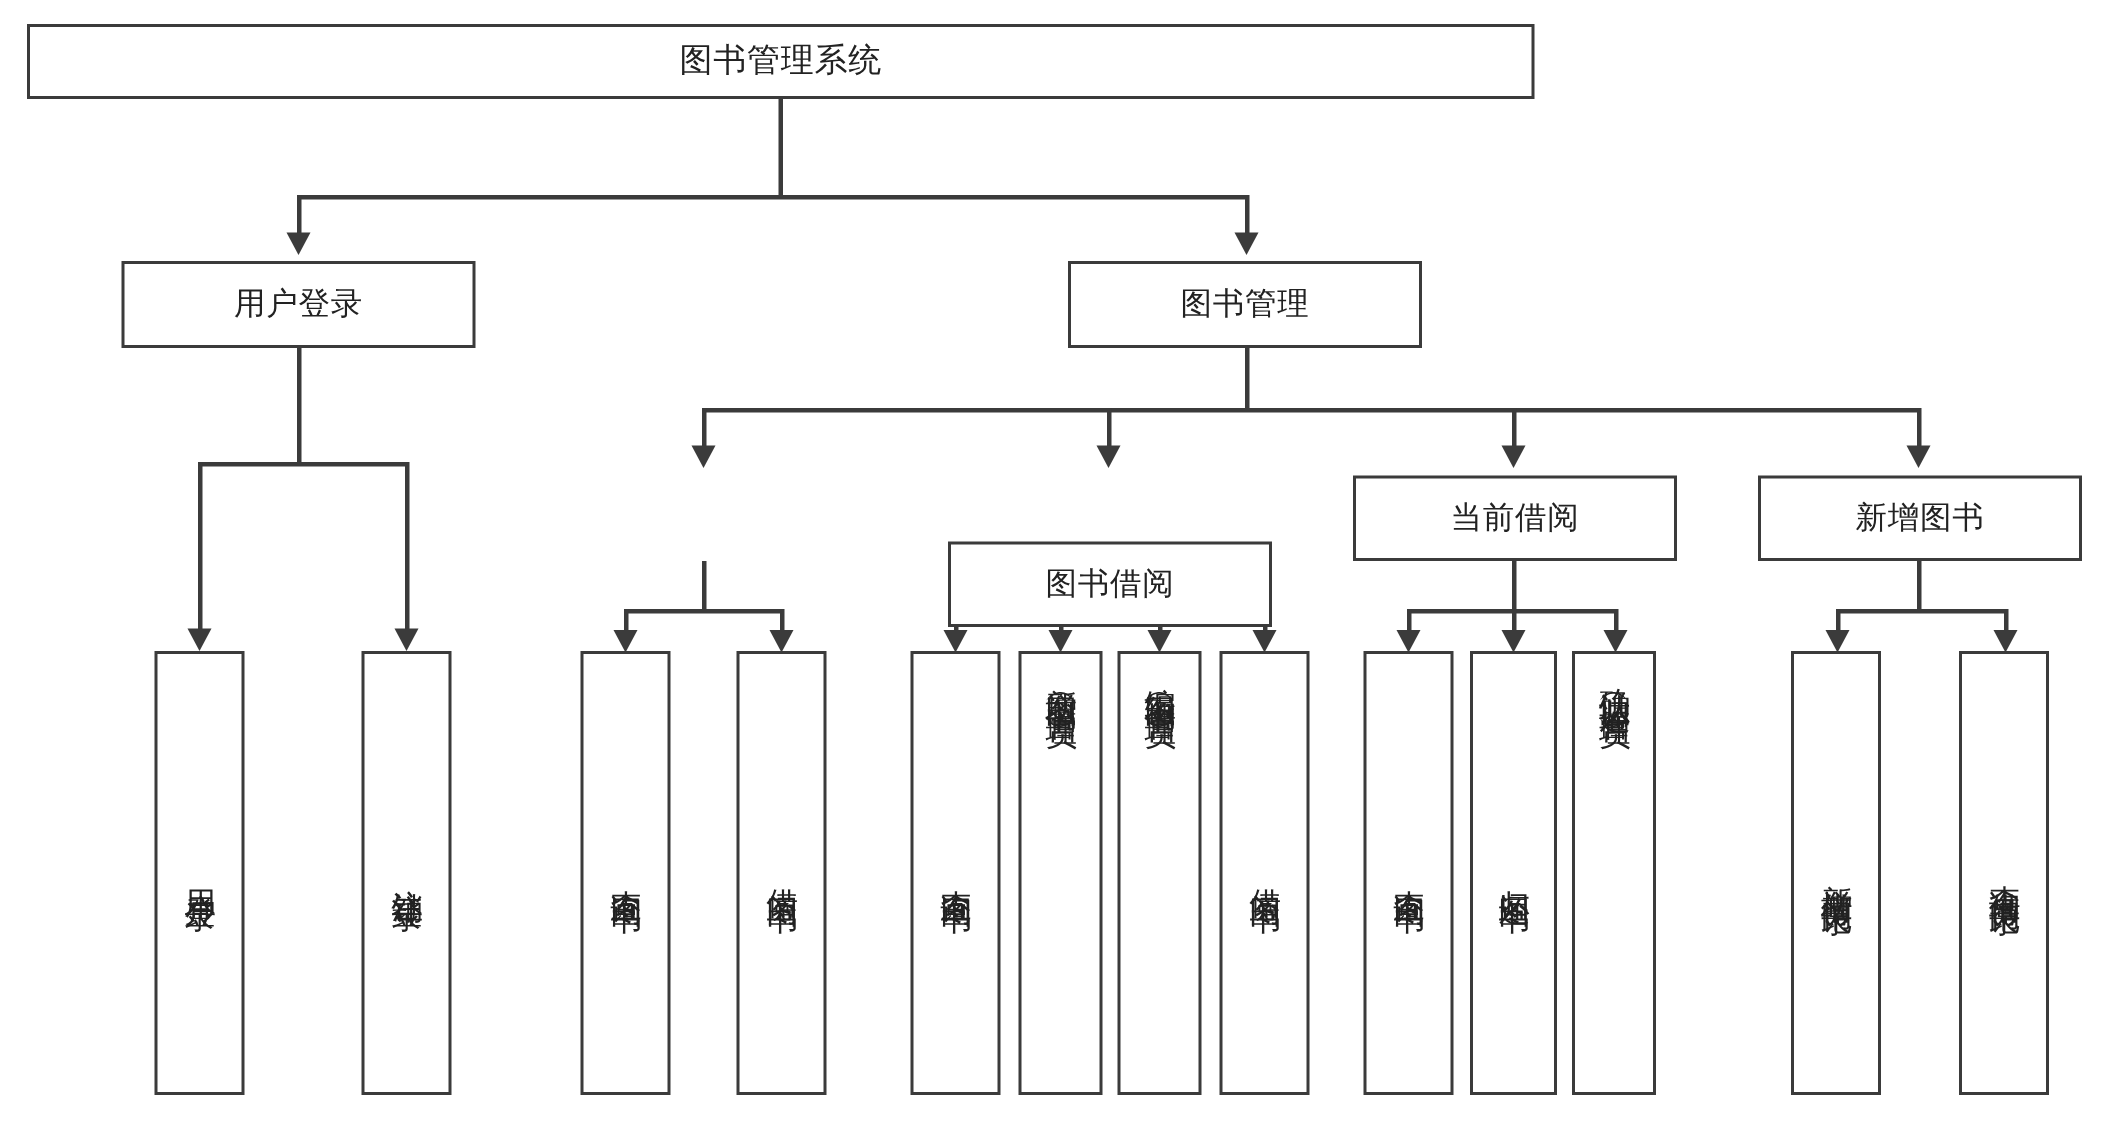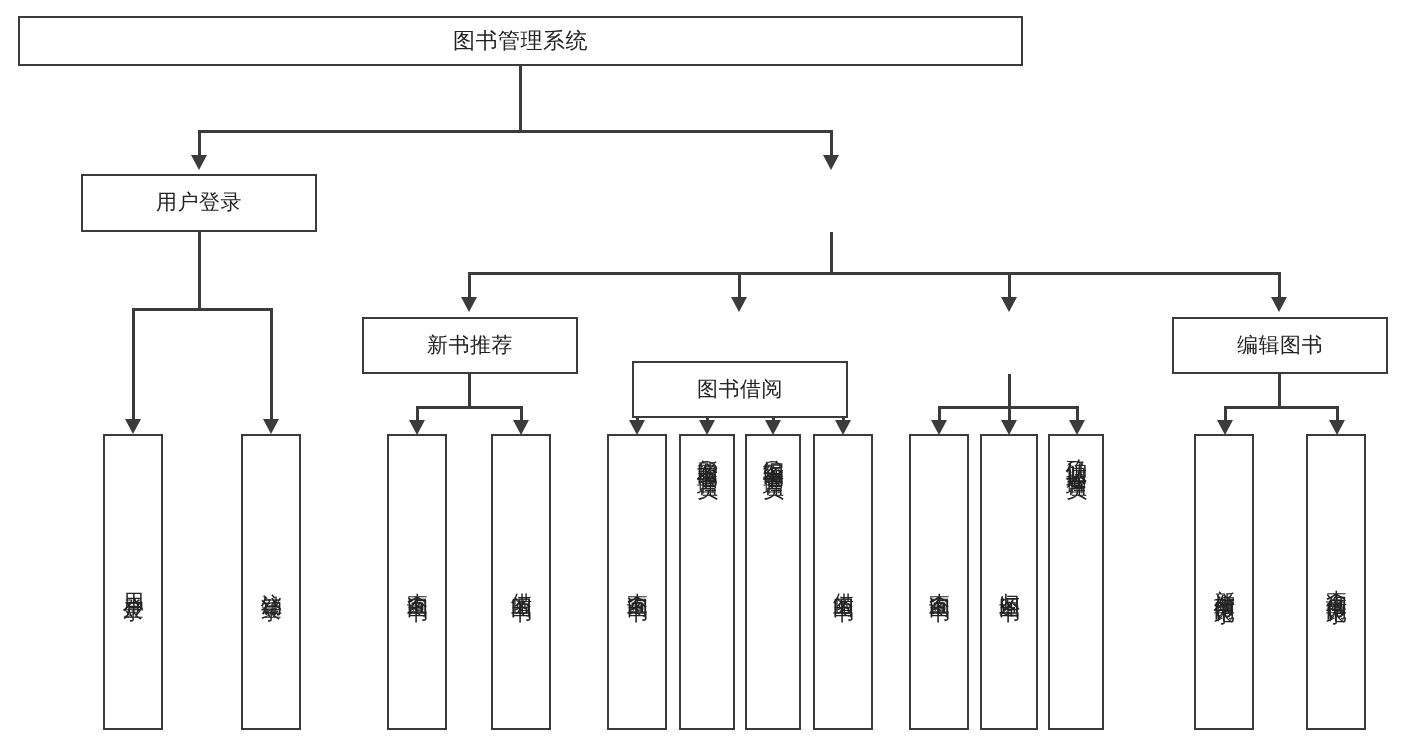--- a/index.html
+++ b/index.html
@@ -102,48 +102,51 @@
 
   <div class="hline" style="left:198px; top:130px; width:634px;"></div>
 
   <div class="vline" style="left:198px; top:130px; height:27px;"></div>
   <div class="arrow" style="left:191px; top:155px;"></div>
   <div class="vline" style="left:830px; top:130px; height:27px;"></div>
   <div class="arrow" style="left:823px; top:155px;"></div>
 
   <div class="node h-node" style="left:81px; top:174px; width:236px; height:58px;">
     <span class="node-label">用户登录</span>
+  </div>
+  <div class="node h-node" style="left:712px; top:174px; width:236px; height:58px;">
+    <span class="node-label">图书管理</span>
   </div>
 
   <div class="vline" style="left:198px; top:232px; height:78px;"></div>
   <div class="hline" style="left:132px; top:308px; width:140px;"></div>
   <div class="vline" style="left:132px; top:308px; height:113px;"></div>
   <div class="arrow" style="left:125px; top:419px;"></div>
   <div class="vline" style="left:270px; top:308px; height:113px;"></div>
   <div class="arrow" style="left:263px; top:419px;"></div>
 
   <div class="vline" style="left:830px; top:232px; height:42px;"></div>
   <div class="hline" style="left:468px; top:272px; width:812px;"></div>
   <div class="vline" style="left:468px; top:272px; height:27px;"></div>
   <div class="arrow" style="left:461px; top:297px;"></div>
   <div class="vline" style="left:738px; top:272px; height:27px;"></div>
   <div class="arrow" style="left:731px; top:297px;"></div>
   <div class="vline" style="left:1008px; top:272px; height:27px;"></div>
   <div class="arrow" style="left:1001px; top:297px;"></div>
   <div class="vline" style="left:1278px; top:272px; height:27px;"></div>
   <div class="arrow" style="left:1271px; top:297px;"></div>
 
-  <div class="node h-node" style="left:362px; top:317px; width:216px; height:57px;">
-    <span class="node-label">新书推荐</span>
-  </div>
   <div class="node h-node" style="left:632px; top:317px; width:216px; height:57px;margin-top:44px;">
     <span class="node-label">图书借阅</span>
   </div>
+  <div class="node h-node" style="left:902px; top:317px; width:216px; height:57px;">
+    <span class="node-label">当前借阅</span>
+  </div>
   <div class="node h-node" style="left:1172px; top:317px; width:216px; height:57px;">
-    <span class="node-label">编辑图书</span>
+    <span class="node-label">新增图书</span>
   </div>
 
   <div class="vline" style="left:468px; top:374px; height:34px;"></div>
   <div class="hline" style="left:416px; top:406px; width:106px;"></div>
   <div class="vline" style="left:416px; top:406px; height:16px;"></div>
   <div class="arrow" style="left:409px; top:420px;"></div>
   <div class="vline" style="left:520px; top:406px; height:16px;"></div>
   <div class="arrow" style="left:513px; top:420px;"></div>
 
   <div class="vline" style="left:738px; top:374px; height:34px;"></div>

